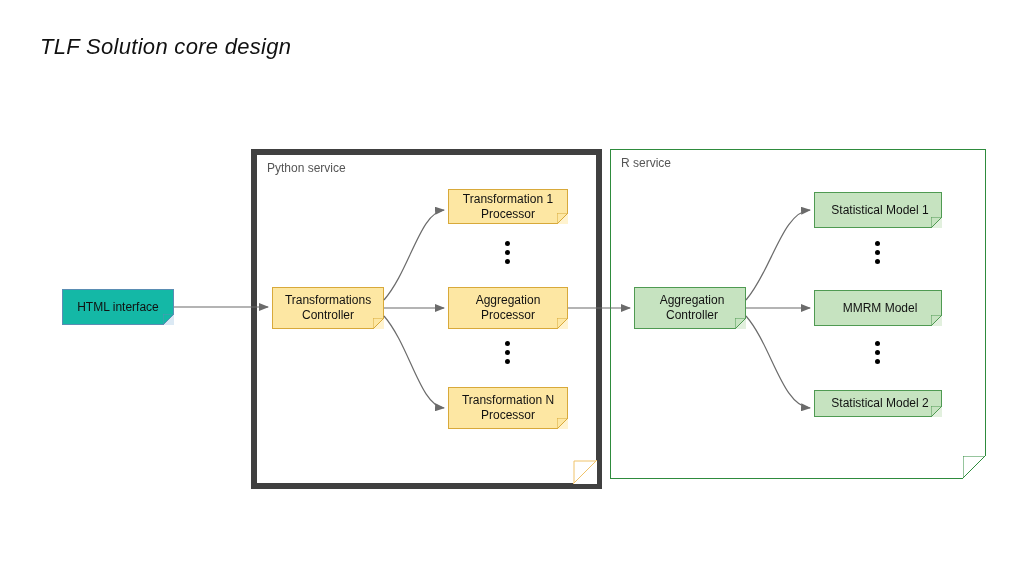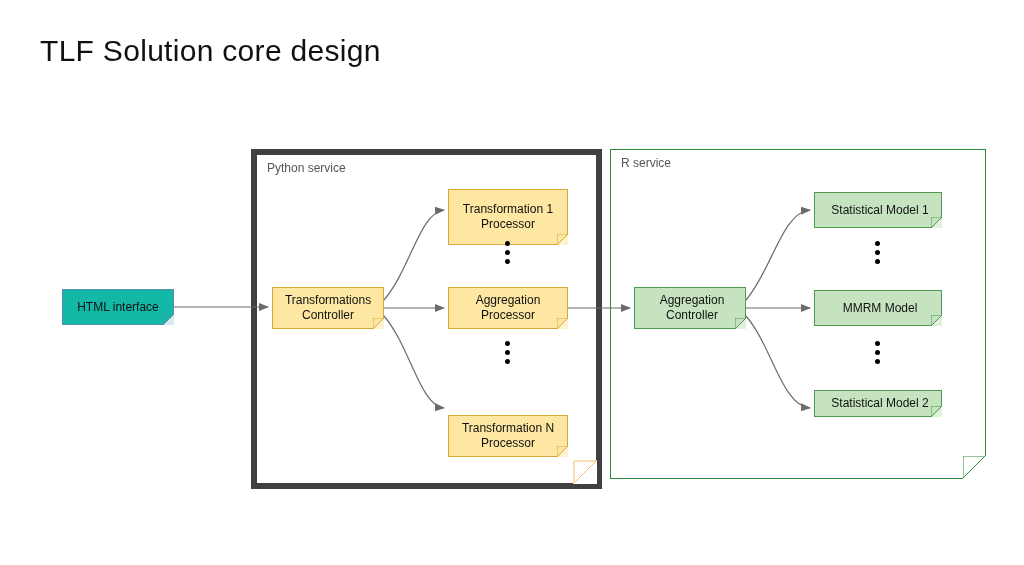--- a/index.html
+++ b/index.html
@@ -1,17 +1,17 @@
 <!DOCTYPE html>
 <html><head>
 <meta charset="utf-8">
 <style>
   html,body{margin:0;padding:0;width:1024px;height:565px;background:#fff;font-family:Arial,Helvetica,sans-serif;color:#111;}
   .stage{position:relative;width:1024px;height:565px;}
-  .title{position:absolute;left:40px;top:34px;font-size:30px;font-weight:400;letter-spacing:.3px;}
+  .title{position:absolute;left:40px;top:34px;font-size:22px;font-weight:400;letter-spacing:.3px;font-style:italic;}
   
   .group{position:absolute;background:#fff;}
   .group .group-label{position:absolute;left:10px;top:6px;font-size:12px;color:#555;}
   .group-py{left:251px;top:149px;width:339px;height:328px;border:6px solid #404040;}
   .group-r {left:610px;top:149px;width:374px;height:328px;border:1px solid #2e8b3d;}
   .group-py .fold-line{position:absolute;right:0;bottom:0;width:22px;height:22px;}
   .group .fold-line svg{position:absolute;right:0;bottom:0;}
   
   .node{position:absolute;display:flex;align-items:center;justify-content:center;text-align:center;font-size:12px;line-height:1.25;padding:4px;box-sizing:border-box;border:1px solid;}
   .node .mini-fold-line{position:absolute;right:-1px;bottom:-1px;}
@@ -69,41 +69,41 @@
   <div class="node yellow" style="left:272px;top:287px;width:112px;height:42px;">
     <span style="white-space:pre-line;">Transformations
 Controller</span>
     <svg class="mini-fold-line" width="11" height="11">
         <polygon points="0,11 11,0 11,11" fill="#fff3cf"></polygon>
         <polyline points="0,11 11,0" stroke="#d8a93a" fill="none"></polyline>
         <polyline points="0,11 0,0 11,0" stroke="#d8a93a" fill="none"></polyline>
       </svg>
   </div>
 
-  <div class="node yellow" style="left:448px;top:189px;width:120px;height:56px;">
+  <div class="node yellow" style="left:448px;top:189px;width:120px;height:35px;">
     <span style="white-space:pre-line;">Transformation 1
 Processor</span>
     <svg class="mini-fold-line" width="11" height="11">
         <polygon points="0,11 11,0 11,11" fill="#fff3cf"></polygon>
         <polyline points="0,11 11,0" stroke="#d8a93a" fill="none"></polyline>
         <polyline points="0,11 0,0 11,0" stroke="#d8a93a" fill="none"></polyline>
       </svg>
   </div>
 
   <div class="node yellow" style="left:448px;top:287px;width:120px;height:42px;">
     <span style="white-space:pre-line;">Aggregation
 Processor</span>
     <svg class="mini-fold-line" width="11" height="11">
         <polygon points="0,11 11,0 11,11" fill="#fff3cf"></polygon>
         <polyline points="0,11 11,0" stroke="#d8a93a" fill="none"></polyline>
         <polyline points="0,11 0,0 11,0" stroke="#d8a93a" fill="none"></polyline>
       </svg>
   </div>
 
-  <div class="node yellow" style="left:448px;top:387px;width:120px;height:42px;margin-top:28px;">
+  <div class="node yellow" style="left:448px;top:387px;width:120px;height:42px;">
     <span style="white-space:pre-line;">Transformation N
 Processor</span>
     <svg class="mini-fold-line" width="11" height="11">
         <polygon points="0,11 11,0 11,11" fill="#fff3cf"></polygon>
         <polyline points="0,11 11,0" stroke="#d8a93a" fill="none"></polyline>
         <polyline points="0,11 0,0 11,0" stroke="#d8a93a" fill="none"></polyline>
       </svg>
   </div>
 
   <div class="node green" style="left:634px;top:287px;width:112px;height:42px;">

